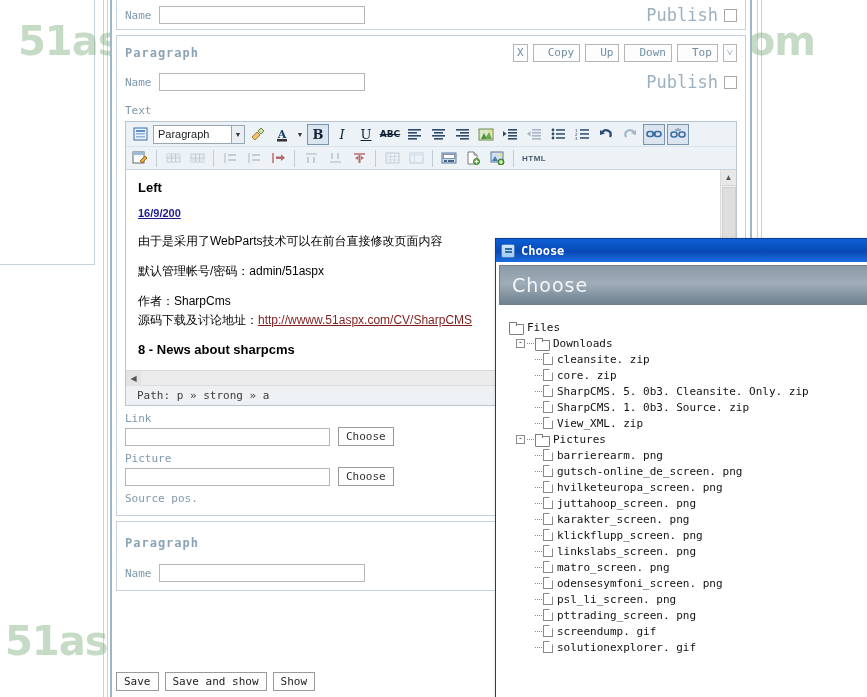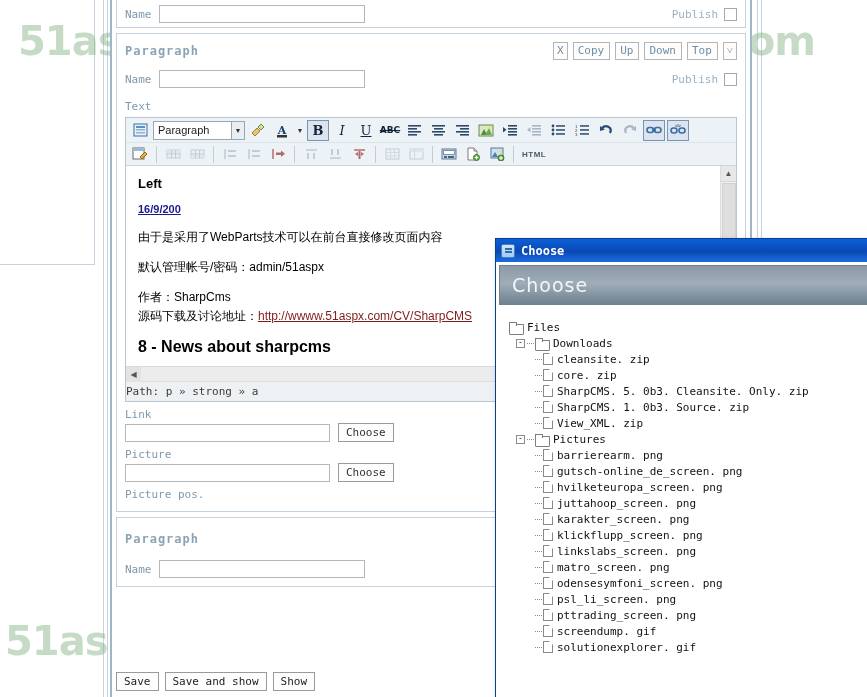--- a/index.html
+++ b/index.html
@@ -65,21 +65,21 @@
   .lbl.w-name { width: 34px; flex: none; }
   .txtbox {
     height: 18px;
     border: 1px solid #b7b7b7;
     background: #fff;
   }
   .txtbox.name { width: 206px; }
   .spacer { flex: 1 1 auto; }
   .publish-lbl {
     font-family: "DejaVu Sans Mono", monospace;
-    font-size: 11px; color: #9bb0c0; margin-right: 6px;
+    font-size: 17px; color: #9bb0c0; margin-right: 6px;
   }
   .chk {
     width: 13px; height: 13px;
     border: 1px solid #a8a8a8;
     background: #fff;
   }
 
   
   .para-head { display:flex; align-items:center; height:22px; }
   .para-title {
@@ -87,21 +87,21 @@
     font-size: 12px; font-weight: bold; color: #8aa4b6;
     letter-spacing: 1px;
   }
   .btnbar { display: flex; gap: 5px; }
   .sbtn {
     font-family: "DejaVu Sans Mono", monospace;
     font-size: 11px;
     color: #6f8ea3;
     border: 1px solid #b5b5b5;
     background: #fdfdfd;
-    padding: 1px 5px 2px 4px;
+    padding: 1px 5px 2px 14px;
     line-height: 13px;
     min-width: 16px;
     text-align: center;
     cursor: default;
   }
   .sbtn.narrow { padding: 1px 3px 2px 3px; min-width: 12px; }
 
   
   .editor-wrap { margin-top: 3px; border: 1px solid #b9c6d0; }
   .tb {
@@ -169,29 +169,29 @@
   }
   .hscroll .left {
     width: 15px; height: 15px; background: #e3e3e3;
     display:flex; align-items:center; justify-content:center;
     font-size:8px; color:#555;
   }
   .pathbar {
     background: #eef1f3; border-top: 1px solid #dcdcdc;
     font-family: "DejaVu Sans Mono", monospace;
     font-size: 11px; color: #3a3a3a;
-    padding: 3px 0;
+    padding: 3px 11px;
   }
 
   .ed-h3 { font-size: 13px; font-weight: bold; color:#000; margin:0 0 12px 0; }
   .ed-date { font-size: 11px; font-weight: bold; color:#1a1a8c; text-decoration: underline; margin: 0 0 14px 0; }
   .ed-p { font-size: 12px; color:#000; margin: 0 0 13px 0; }
   .ed-p.sm { margin-bottom: 2px; }
   .ed-link { color:#7f1d1d; text-decoration: underline; }
-  .ed-strong { font-size: 16px; font-weight: bold; color:#000; margin: 12px 0 0 0; }
+  .ed-strong { font-size: 13px; font-weight: bold; color:#000; margin: 12px 0 0 0; }
 
   
   .fld { margin-top: 6px; }
   .fld .lbl { display:block; margin-bottom: 2px; }
   .fld-row { display: flex; align-items: center; gap: 8px; }
   .txtbox.wide { width: 205px; }
   .choose-btn {
     font-family: "DejaVu Sans Mono", monospace;
     font-size: 11px; color: #333;
     border: 1px solid #9a9a9a; background: #fdfdfd;
@@ -640,21 +640,21 @@
 
       <div class="fld">
         <span class="lbl">Picture</span>
         <div class="fld-row">
           <div class="txtbox wide"></div>
           <div class="choose-btn">Choose</div>
         </div>
       </div>
 
       <div class="fld">
-        <span class="lbl">Picture pos.</span>
+        <span class="lbl">Source pos.</span>
       </div>
     </div>
 
     <div class="panel" style="padding-top:10px;">
       <div class="para-head">
         <span class="para-title">Paragraph</span>
       </div>
       <div class="row" style="margin-top:10px;">
         <span class="lbl w-name">Name</span>
         <div class="txtbox name"></div>

